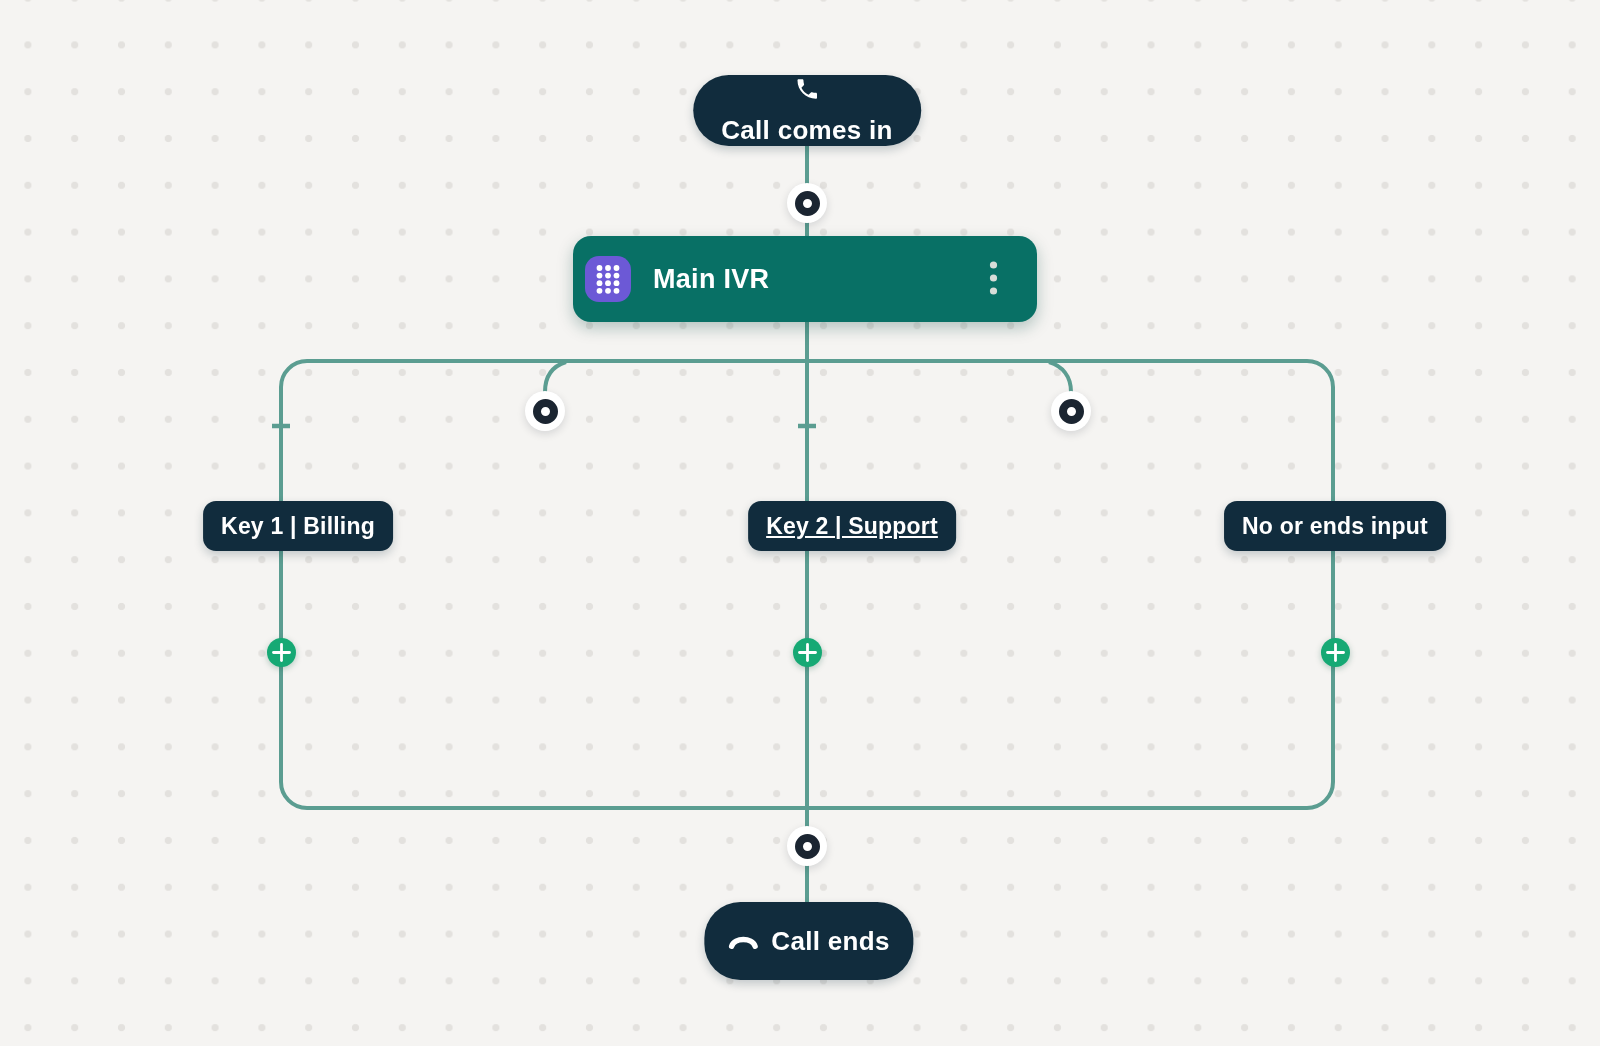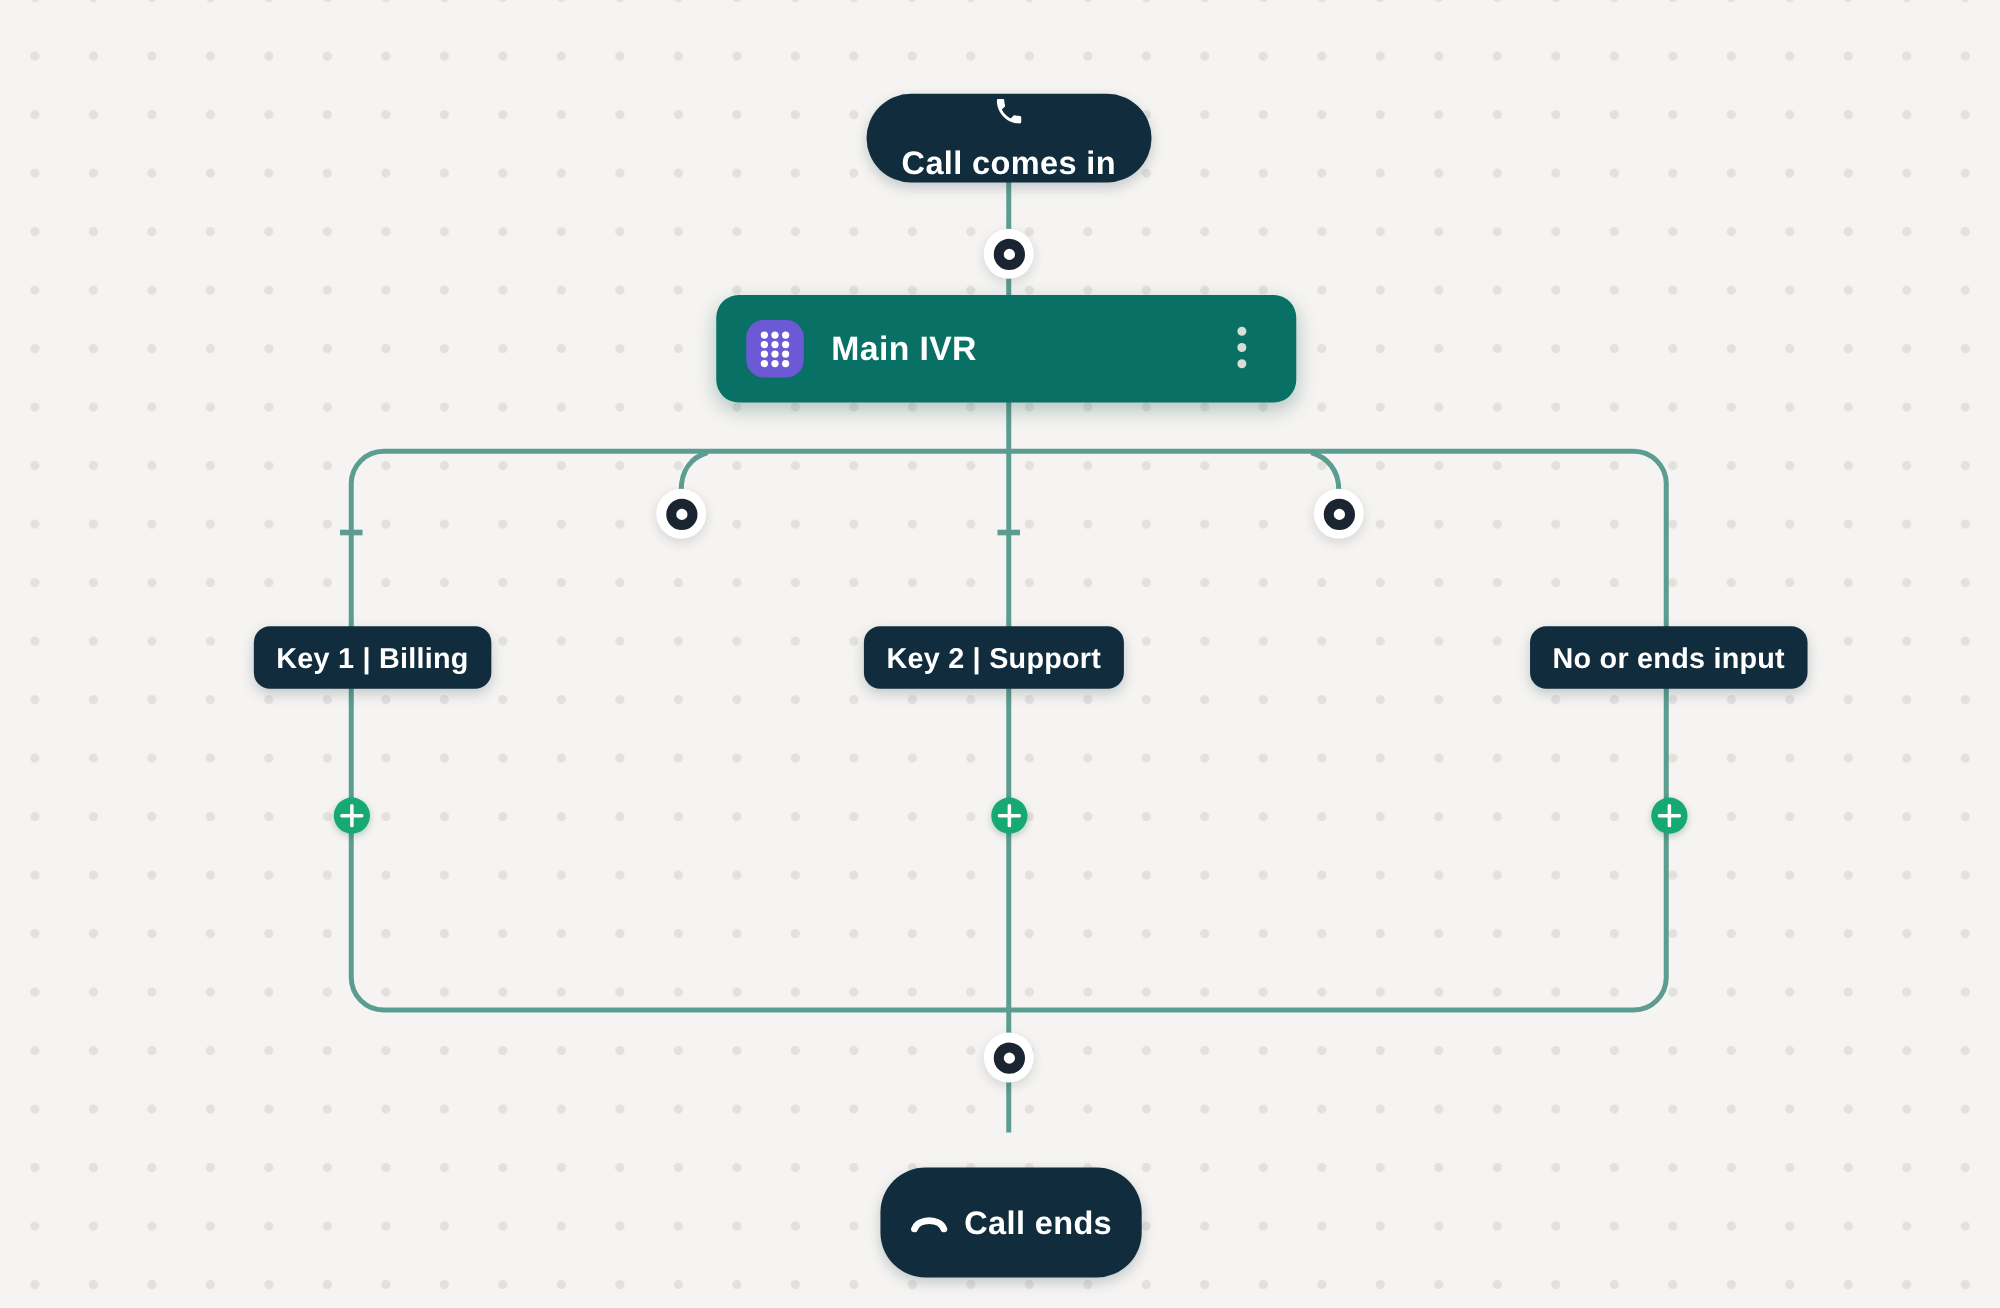--- a/index.html
+++ b/index.html
@@ -32,21 +32,21 @@
   .pill .lbl{display:inline-block;}
   .pill.hero{height:71px;border-radius:36px;font-size:26px;padding:0 28px;gap:13px;letter-spacing:.3px;}
   .pill.tag{height:50px;border-radius:13px;font-size:23px;padding:0 18px;letter-spacing:.2px;}
 
   
   .card{
     position:absolute;z-index:3;
     left:573px;top:236px;width:464px;height:86px;
     background:#087065;border-radius:18px;
     display:flex;align-items:center;
-    padding-left:24px;box-sizing:border-box;
+    padding-left:12px;box-sizing:border-box;
     color:#ffffff;font-size:27px;font-weight:700;letter-spacing:.3px;
     box-shadow:0 6px 16px rgba(8,70,62,.28);
   }
   .appicon{
     width:46px;height:46px;border-radius:14px;
     background:#6c59d6;flex:0 0 auto;
     display:flex;align-items:center;justify-content:center;
   }
   .card .lbl{margin-left:22px;}
   .kebab{
@@ -148,21 +148,21 @@
             <circle cx="4.5" cy="21" r="3.6"></circle>
             <circle cx="4.5" cy="34" r="3.6"></circle>
         </g>
       </svg>
     </button>
   </div>
 
   <div class="pill tag" style="left:282px;top:501px;margin-left:16px;">
     <span class="lbl">Key 1 | Billing</span>
   </div>
-  <div class="pill tag" style="left:795px;top:501px;">
+  <div class="pill tag" style="left:852px;top:501px;text-decoration:underline;">
     <span class="lbl">Key 2 | Support</span>
   </div>
   <div class="pill tag" style="left:1335px;top:501px;">
     <span class="lbl">No or ends input</span>
   </div>
 
   <button class="add-btn" style="left:266.5px;top:637.5px;">
     <svg width="19" height="19" viewBox="0 0 19 19">
       <g stroke="#ffffff" stroke-width="2.8" stroke-linecap="round">
         <line x1="9.5" y1="1.5" x2="9.5" y2="17.5"></line>
@@ -180,20 +180,20 @@
   </button>
   <button class="add-btn" style="left:1320.5px;top:637.5px;">
     <svg width="19" height="19" viewBox="0 0 19 19">
       <g stroke="#ffffff" stroke-width="2.8" stroke-linecap="round">
         <line x1="9.5" y1="1.5" x2="9.5" y2="17.5"></line>
           <line x1="1.5" y1="9.5" x2="17.5" y2="9.5"></line>
       </g>
     </svg>
   </button>
 
-  <div class="pill hero" style="left:809px;top:902px;height:88px;padding:0 24px;margin-top:32px;">
+  <div class="pill hero" style="left:809px;top:902px;height:78px;padding:0 24px;">
     <svg width="30" height="15" viewBox="0 0 28 14">
       <path d="M3 11.5 C6 3 22 3 25 11.5" fill="none" stroke="#ffffff" stroke-width="5" stroke-linecap="round"></path>
     </svg>
     <span class="lbl">Call ends</span>
   </div>
 
 </div>
 
 </body></html>

